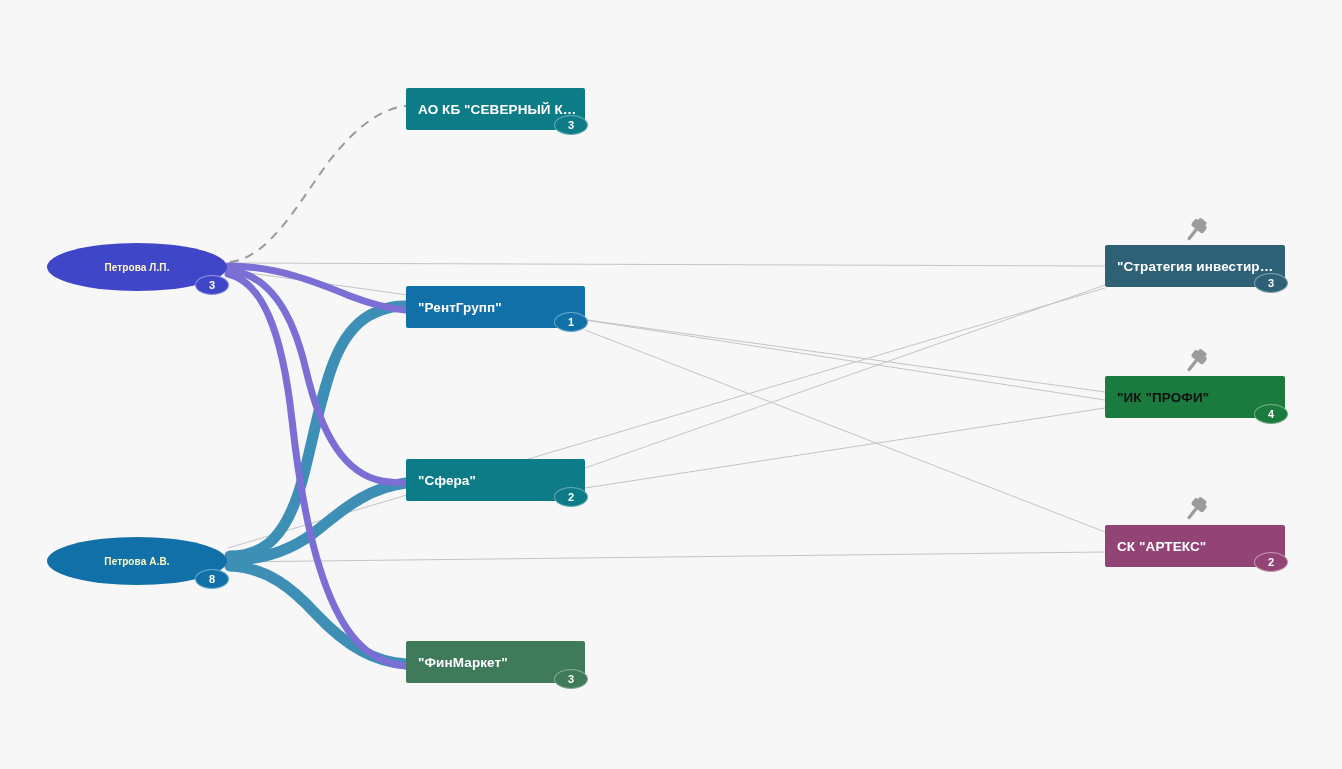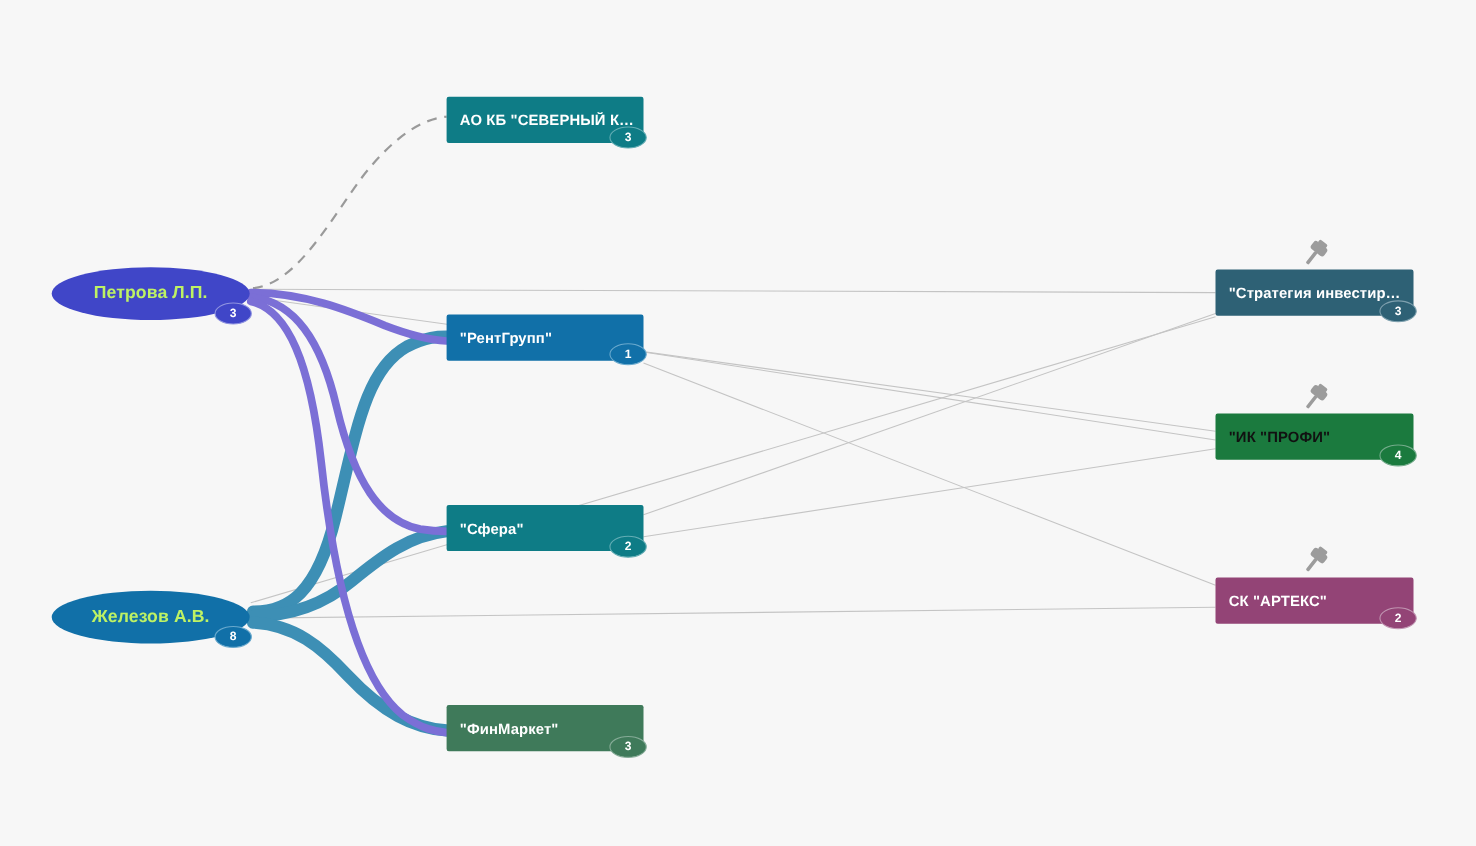--- a/index.html
+++ b/index.html
@@ -41,23 +41,23 @@
     overflow: hidden;
     letter-spacing: 0.1px;
   }
   .ellipse-node {
     display: flex;
     align-items: center;
     justify-content: center;
     border-radius: 50%;
   }
   .ellipse-node .label {
-    font-size: 16px;
+    font-size: 10px;
     font-weight: bold;
-    color: #bef264;
+    color: #fef9c3;
     white-space: nowrap;
     letter-spacing: 0.1px;
   }
   .badge {
     position: absolute;
     width: 34px;
     height: 20px;
     border-radius: 50%;
     display: flex;
     align-items: center;
@@ -107,21 +107,21 @@
   </svg>
 
   <div class="node ellipse-node" style="left:47px; top:243px; width:180px; height:48px; background:#4046c8;">
     <span class="label">Петрова Л.П.</span>
   </div>
   <div class="badge" style="left:195px; top:275px; background:#4046c8; border:1px solid #8f93e0;">
     <span>3</span>
   </div>
 
   <div class="node ellipse-node" style="left:47px; top:537px; width:180px; height:48px; background:#1170a8;">
-    <span class="label">Железов А.В.</span>
+    <span class="label">Петрова А.В.</span>
   </div>
   <div class="badge" style="left:195px; top:569px; background:#1170a8; border:1px solid #69a9cd;">
     <span>8</span>
   </div>
 
   <div class="node rect-node" style="left:406px; top:88px; width:179px; height:42px; background:#0e7c86;">
     <span class="label" style="color:#ffffff;">АО КБ "СЕВЕРНЫЙ К…</span>
   </div>
   <div class="badge" style="left:554px; top:115px; background:#0e7c86; border:1px solid #63adb4;">
     <span>3</span>

